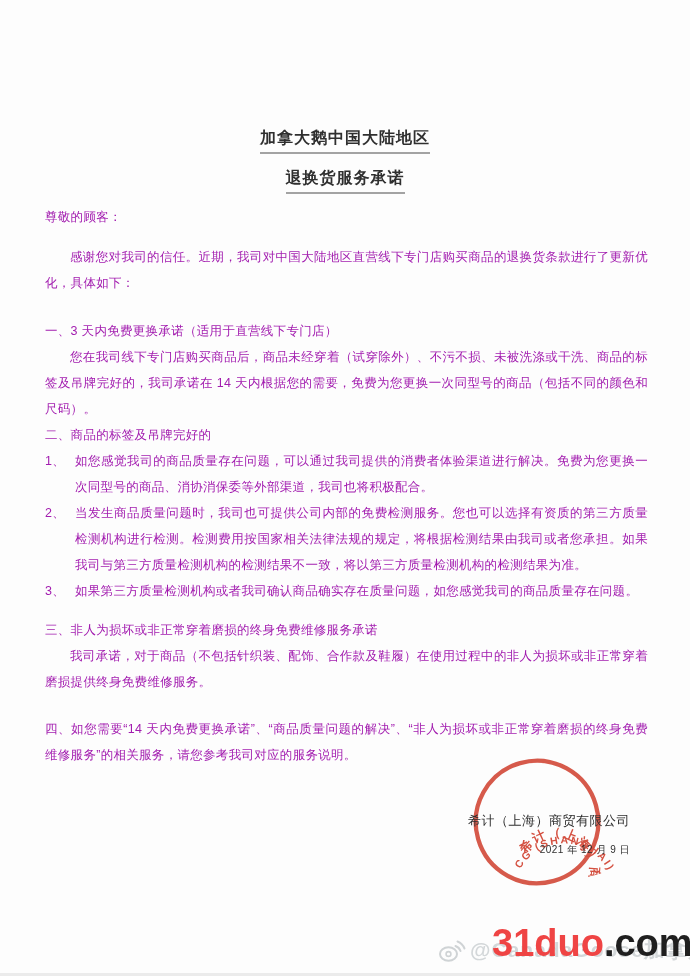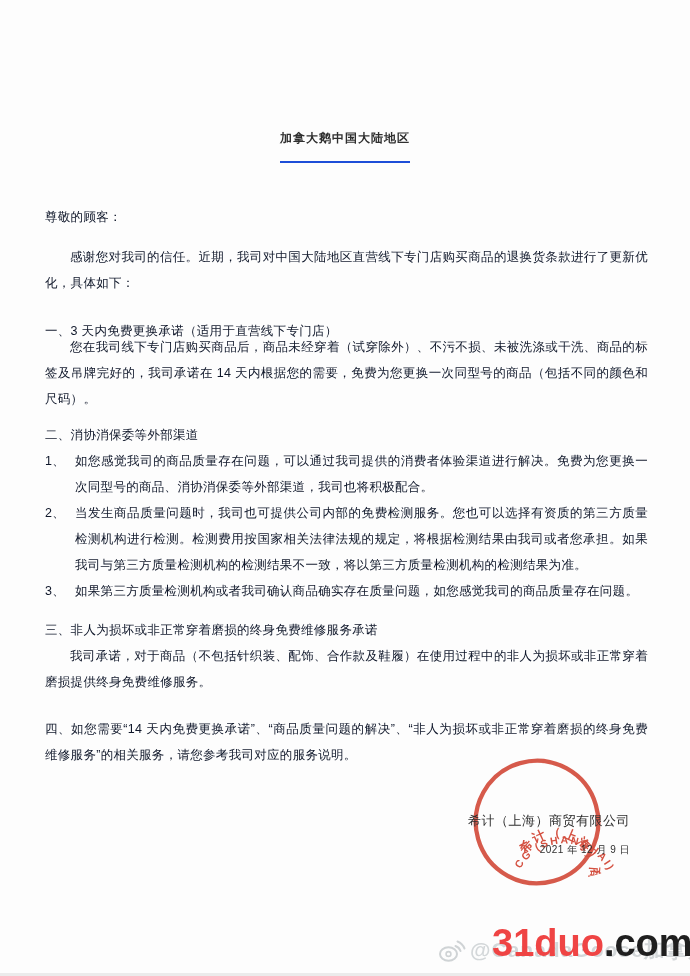--- a/index.html
+++ b/index.html
@@ -16,25 +16,25 @@
     background:#dcdcdc;opacity:.55;
   }
   .title-block{
     position:absolute;top:128px;left:0;width:100%;
     text-align:center;font-weight:bold;color:#2f2f2f;
   }
   .title-line{
     display:block;margin:0 auto 14px auto;
   }
   .title-line span{
-    display:inline-block;font-size:12px;letter-spacing:1px;
-    border-bottom:2px solid #1d4ed8;padding-bottom:14px;
+    display:inline-block;font-size:16px;letter-spacing:1px;
+    border-bottom:2px solid #a3a3a3;padding-bottom:3px;
   }
   .body-text{
-    font-size:12.5px;line-height:26px;letter-spacing:.3px;color:#0f172a;
+    font-size:12.5px;line-height:26px;letter-spacing:.3px;color:#a21caf;
   }
   .abs{position:absolute;left:45px;width:603px;}
   .indent{text-indent:2em;}
   .just{text-align:justify;}
   .list-item{display:flex;}
   .list-num{width:30px;flex:0 0 30px;}
   .list-text{flex:1;text-align:justify;}
   .signature{
     position:absolute;right:60px;top:812px;text-align:right;z-index:3;
     font-size:13px;color:#2e2e2e;letter-spacing:.5px;
@@ -58,30 +58,31 @@
   }
   .site-tld{color:#1f1f1f;}
 </style>
 </head>
 <body>
 
 <div class="page">
 
   <div class="title-block">
     <div class="title-line"><span>加拿大鹅中国大陆地区</span></div>
+    <div class="title-line"><span>退换货服务承诺</span></div>
   </div>
 
   <div class="abs body-text" style="top:204px;">尊敬的顾客：</div>
 
   <div class="abs body-text indent just" style="top:244px;">感谢您对我司的信任。近期，我司对中国大陆地区直营线下专门店购买商品的退换货条款进行了更新优化，具体如下：</div>
 
   <div class="abs body-text" style="top:318px;">一、3 天内免费更换承诺（适用于直营线下专门店）</div>
-  <div class="abs body-text indent just" style="top:334px;">您在我司线下专门店购买商品后，商品未经穿着（试穿除外）、不污不损、未被洗涤或干洗、商品的标签及吊牌完好的，我司承诺在 14 天内根据您的需要，免费为您更换一次同型号的商品（包括不同的颜色和尺码）。</div>
+  <div class="abs body-text indent just" style="top:344px;">您在我司线下专门店购买商品后，商品未经穿着（试穿除外）、不污不损、未被洗涤或干洗、商品的标签及吊牌完好的，我司承诺在 14 天内根据您的需要，免费为您更换一次同型号的商品（包括不同的颜色和尺码）。</div>
 
-  <div class="abs body-text" style="top:422px;">二、消协消保委等外部渠道</div>
+  <div class="abs body-text" style="top:422px;">二、商品的标签及吊牌完好的</div>
   <div class="abs body-text" style="top:448px;">
     <div class="list-item">
       <span class="list-num">1、</span>
       <span class="list-text">如您感觉我司的商品质量存在问题，可以通过我司提供的消费者体验渠道进行解决。免费为您更换一次同型号的商品、消协消保委等外部渠道，我司也将积极配合。</span>
     </div>
     <div class="list-item">
       <span class="list-num">2、</span>
       <span class="list-text">当发生商品质量问题时，我司也可提供公司内部的免费检测服务。您也可以选择有资质的第三方质量检测机构进行检测。检测费用按国家相关法律法规的规定，将根据检测结果由我司或者您承担。如果我司与第三方质量检测机构的检测结果不一致，将以第三方质量检测机构的检测结果为准。</span>
     </div>
     <div class="list-item">

